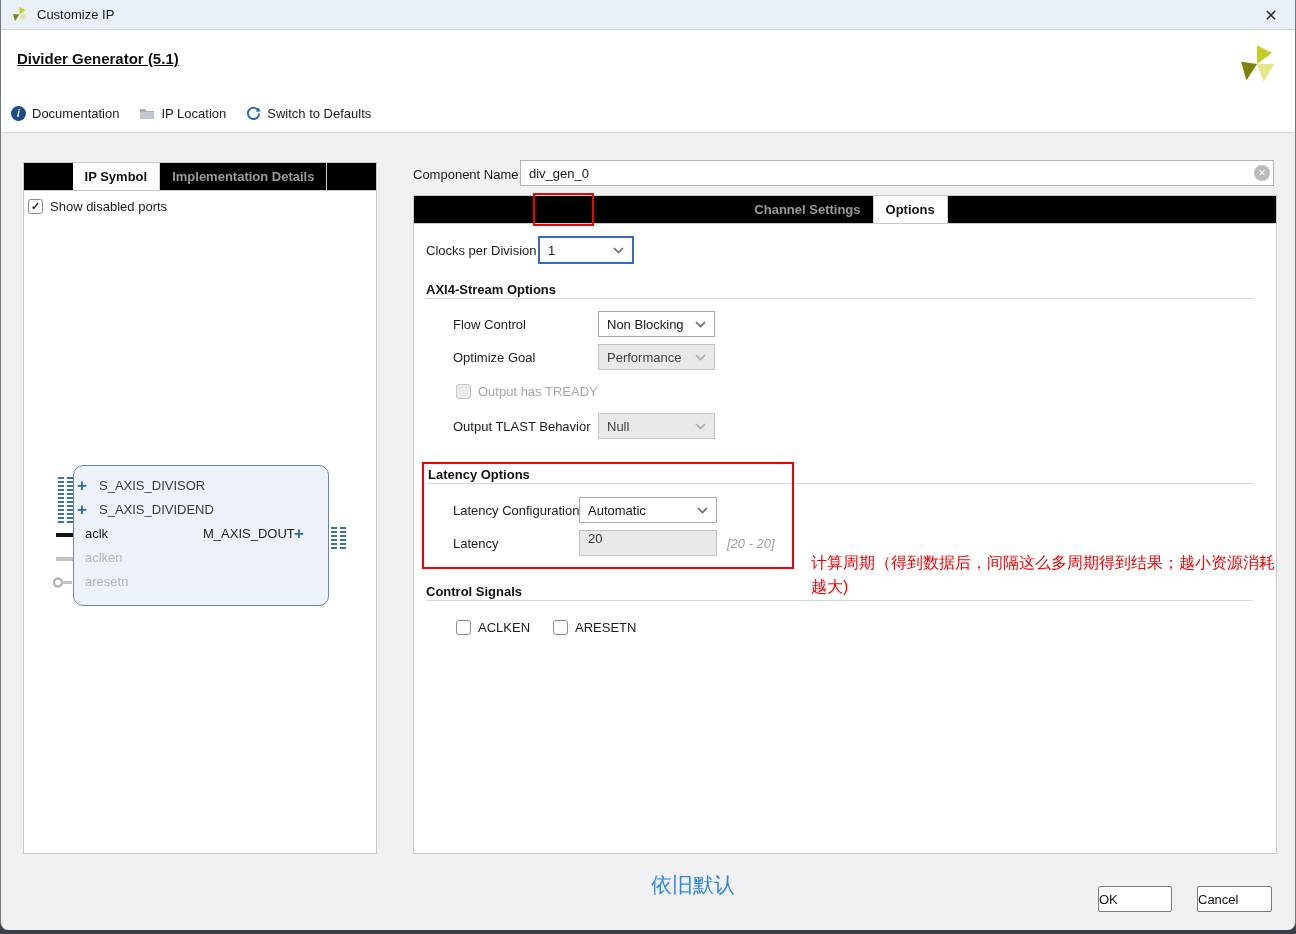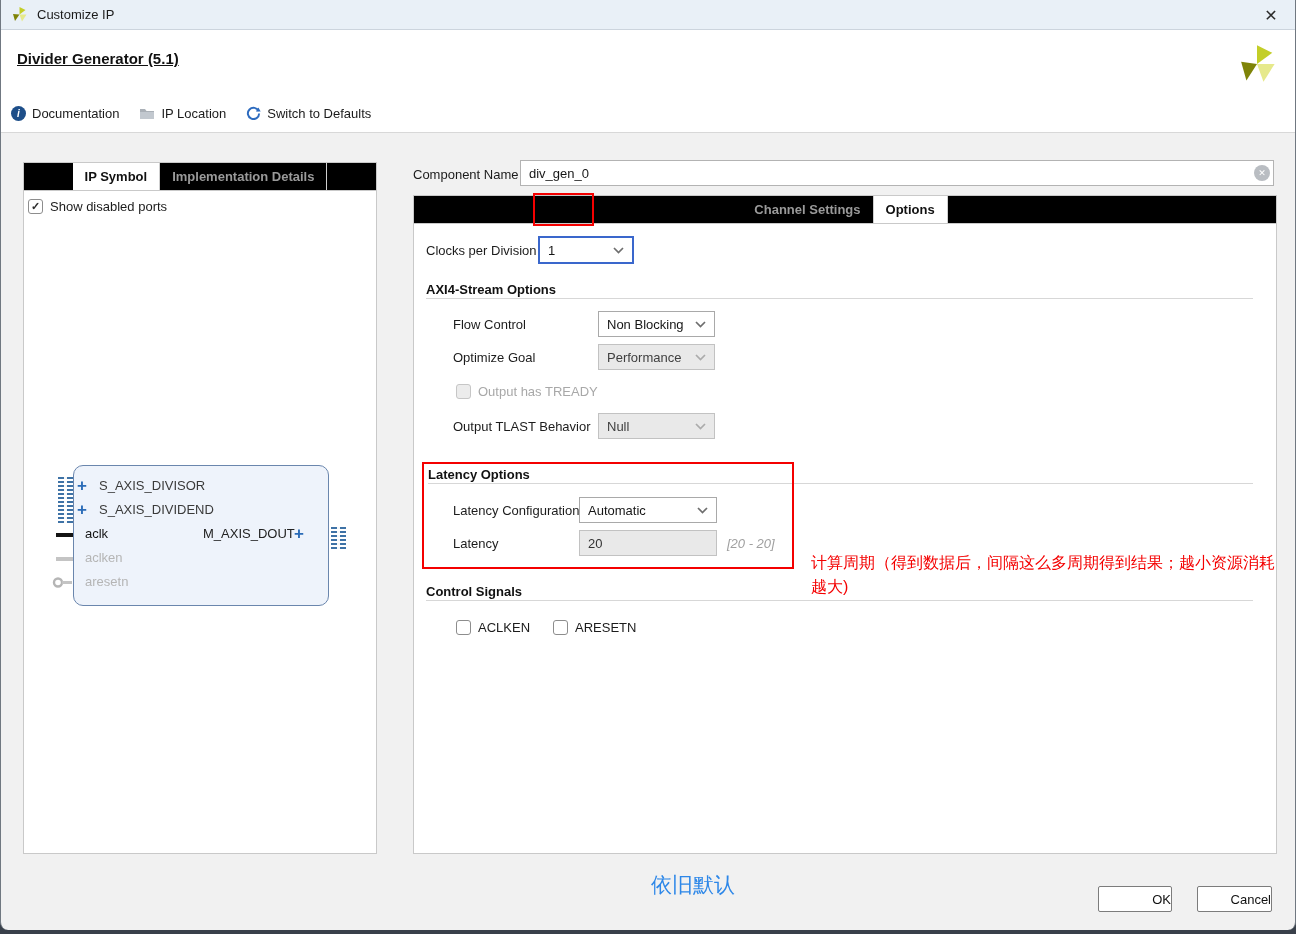--- a/index.html
+++ b/index.html
@@ -66,21 +66,21 @@
     display:flex; align-items:center; justify-content:space-between;
     padding:0 8px; font-size:13px; color:#161616; cursor:pointer;
   }
   .dd.blue { border:2px solid #3a67cc; height:28px; }
   .dd.disabled { background:#e9e9e9; border-color:#c2c2c2; color:#404040; cursor:default; }
   .field-label { position:absolute; font-size:13px; color:#1c1c1c; white-space:nowrap;text-align:center; }
   .sec-title { position:absolute; font-size:13px; font-weight:bold; color:#111; white-space:nowrap; }
   .sec-line { position:absolute; height:1px; background:#d7d7d7; }
   .txt-disabled {
     position:absolute; height:26px; background:#e9e9e9; border:1px solid #c2c2c2;
-    font-size:13px; color:#333; display:flex; align-items:center; padding:0 8px;
+    font-size:13px; color:#333; display:flex; align-items:flex-start; padding:0 8px;
   }
   .hint { position:absolute; font-size:13px; color:#9f9f9f; white-space:nowrap; }
   .annot-box { position:absolute; border:2px solid var(--annot,#f40000); pointer-events:none; }
   .annot-text { position:absolute; color:var(--annot,#f40000); font-size:16px; line-height:24px; white-space:nowrap; }
   
   .comp-label { position:absolute; left:412px; top:167px; font-size:13px; color:#1b1b1b; }
   .comp-input {
     position:absolute; left:519px; top:160px; width:754px; height:26px;
     border:1px solid #b3b3b3; background:#fff; font-size:13px; color:#161616;
     padding:0 26px 0 8px; font-family:"Liberation Sans", sans-serif;
@@ -101,21 +101,21 @@
     position:absolute; width:15px; height:23px;
     background-image:
       linear-gradient(to right, rgba(0,0,0,0) 0 6px, rgba(255,255,255,.95) 6px 9px, rgba(0,0,0,0) 9px),
       repeating-linear-gradient(to bottom, #3e72a6 0 2px, #ffffff 2px 4px);
     background-color:#3e72a6;
   }
   .stub { position:absolute; width:17px; height:4px; }
   
   .btn {
     position:absolute; height:26px; background:#fff; border:1px solid #7c7c7c; border-radius:2px;
-    font-size:13px; color:#111; display:flex; align-items:center; justify-content:flex-end; cursor:pointer;
+    font-size:13px; color:#111; display:flex; align-items:center; justify-content:flex-start; cursor:pointer;
   }
   .footer-note { position:absolute; left:650px; top:871px; font-size:21px; color:var(--note,#2d87e8); cursor:pointer; }
 </style>
 </head>
 <body>
 
 <div class="dialog">
 
   <div class="titlebar">
     <svg class="logo-sm" width="17" height="17" viewBox="0 0 34 34">

